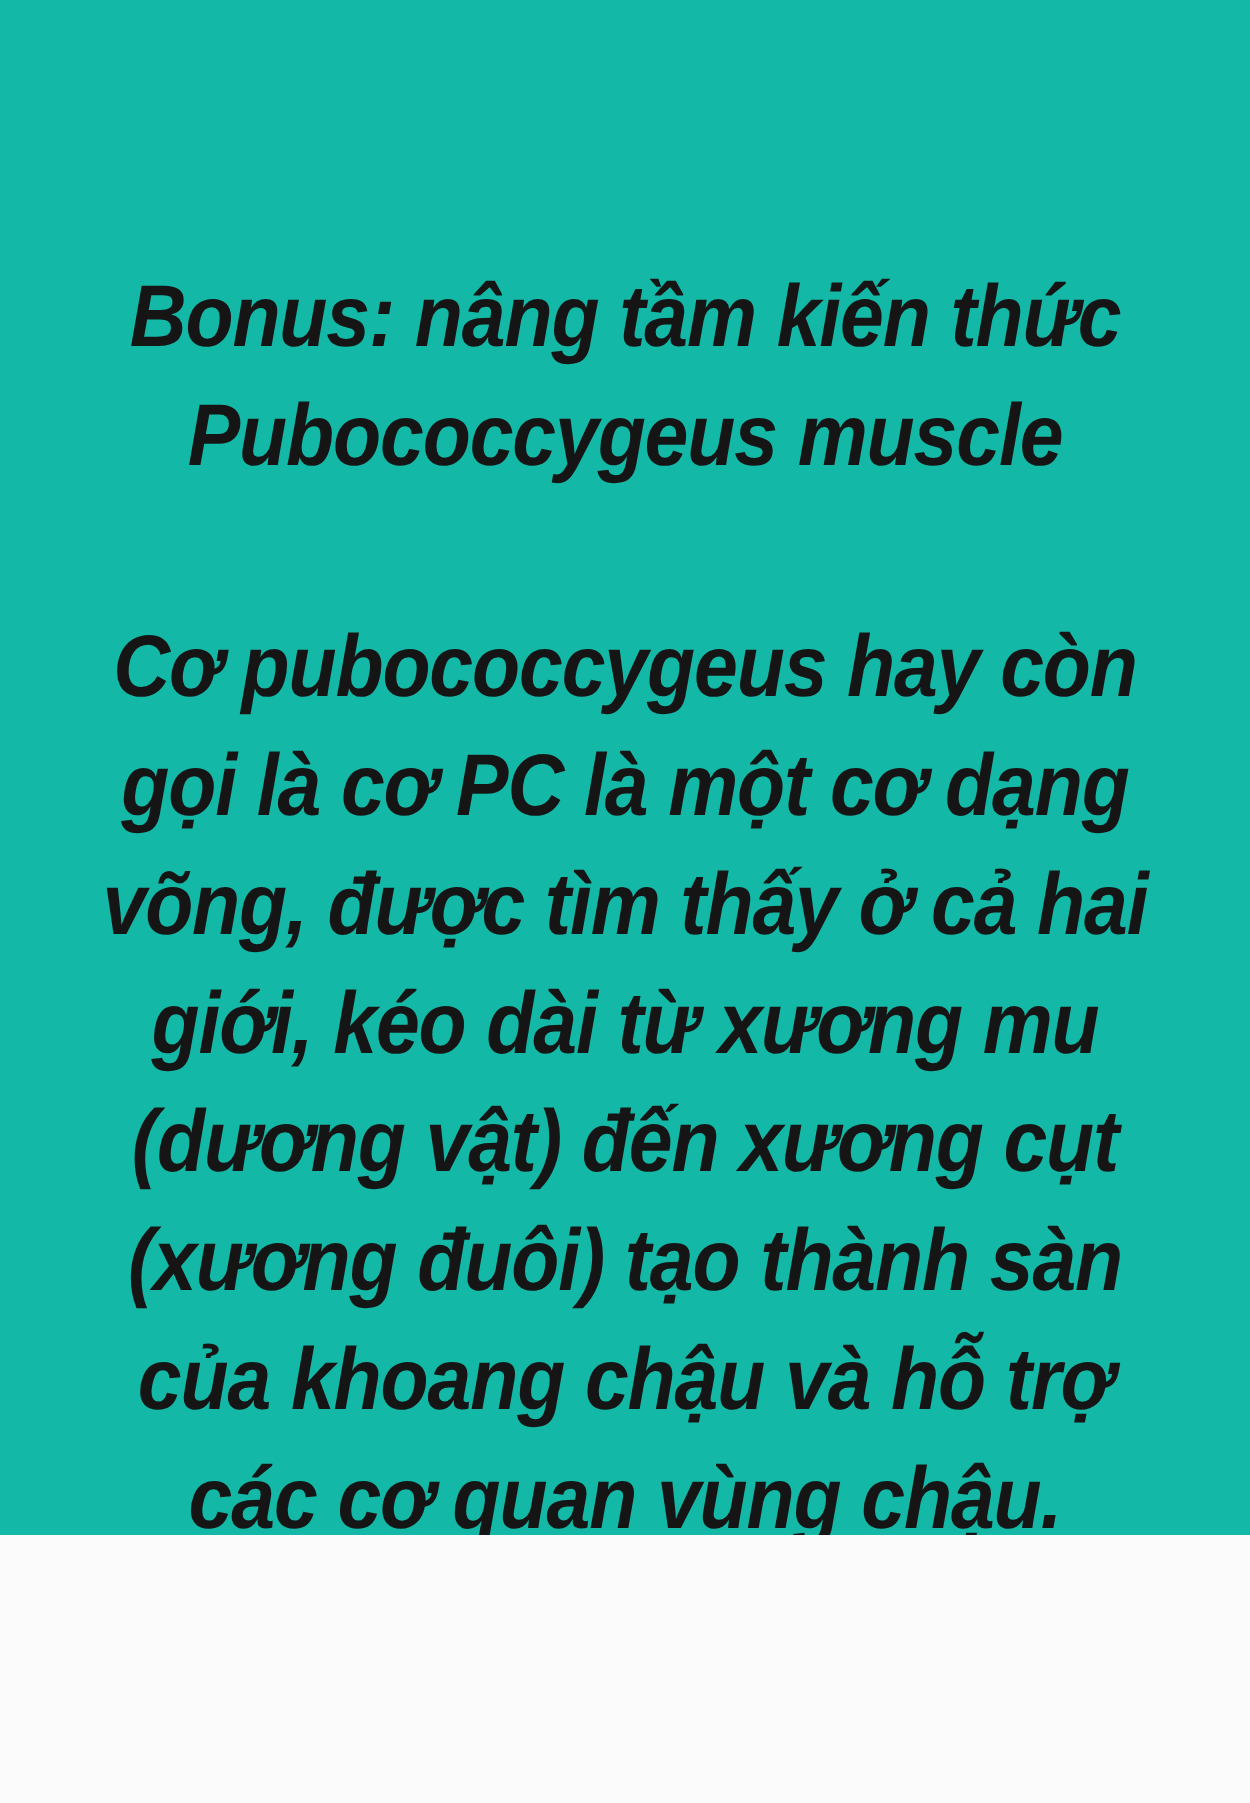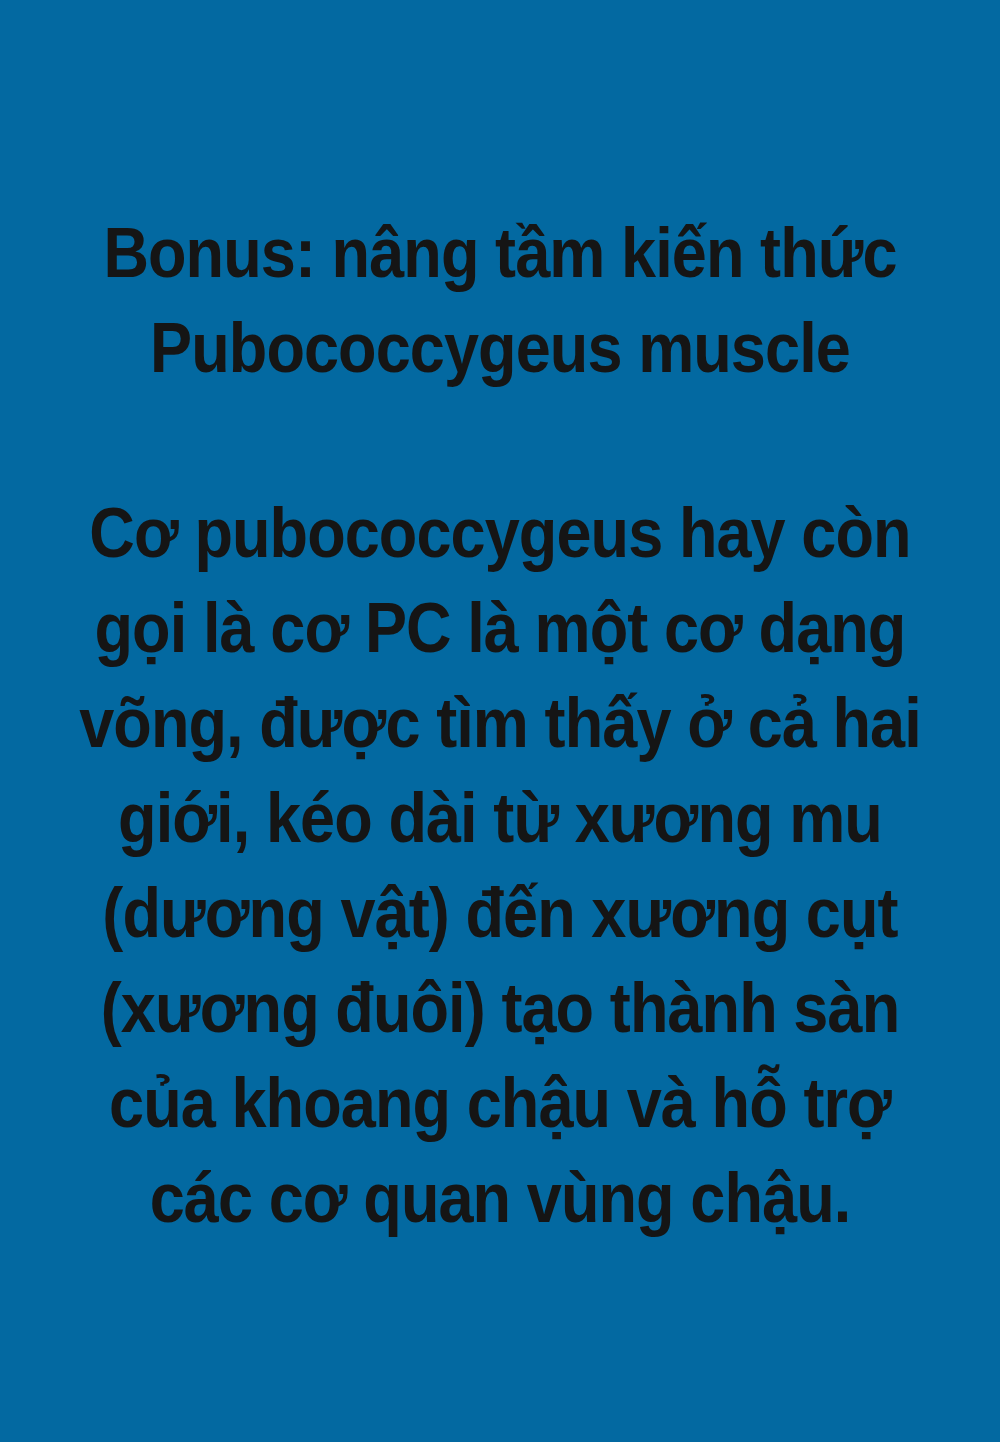--- a/index.html
+++ b/index.html
@@ -3,26 +3,27 @@
 <meta charset="utf-8">
 <style>
   html, body {
     margin: 0;
     padding: 0;
     background: #fbfbfb;
   }
   .page {
     position: relative;
     width: 1000px;
-    height: 1442px;
-    background: #0369a1;
+    height: 1228px;
+    background: #14b8a6;
     overflow: hidden;
     font-family: "Liberation Sans", sans-serif;
     font-weight: bold;
     color: #151515;
+    font-style: italic;
   }
   .textblock {
     position: absolute;
     top: 206px;
     left: 0;
     width: 1000px;
     text-align: center;
     font-size: 70px;
     line-height: 95px;
     transform: scaleX(0.90);

